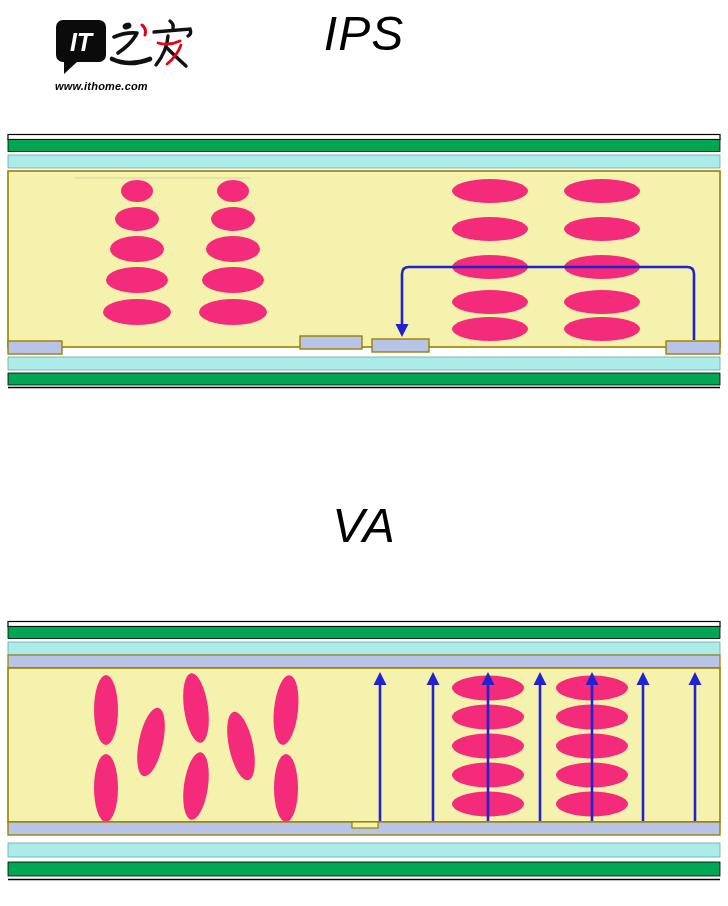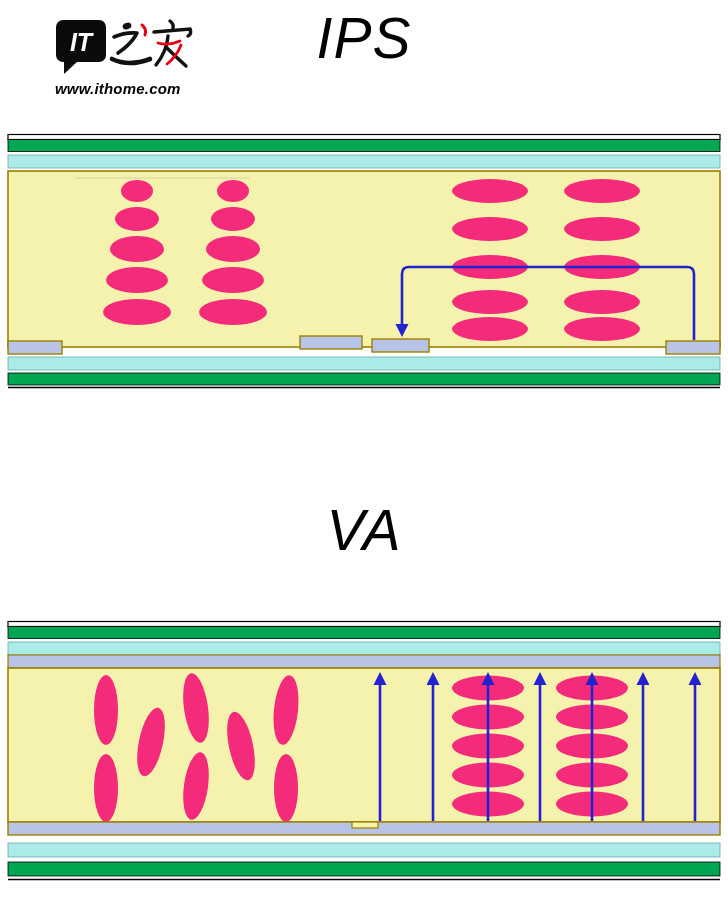--- a/index.html
+++ b/index.html
@@ -5,25 +5,25 @@
   * { margin: 0; padding: 0; box-sizing: border-box; }
   html, body { background: #ffffff; }
   body {
     width: 728px; height: 906px;
     position: relative; overflow: hidden;
     font-family: "Liberation Sans", sans-serif;
   }
   .page { position: absolute; inset: 0; font-style: italic; }
   .logo { position: absolute; left: 55px; top: 18px; width: 160px; }
   .logo-art { display: block; width: 140px; height: 58px; }
-  .logo-url { margin-top: 4px; font-size: 15px; font-weight: bold; color: #000; letter-spacing: 0.2px; }
+  .logo-url { margin-top: 4px; font-size: 11px; font-weight: bold; color: #000; letter-spacing: 0.2px; }
   .cn-hidden { position: absolute; left: 60px; top: 0; opacity: 0; pointer-events: none; }
   .title {
     position: absolute; left: 0; width: 728px; text-align: center;
-    font-size: 57px; line-height: 1; color: #000; letter-spacing: 1px;
+    font-size: 48px; line-height: 1; color: #000; letter-spacing: 1px;
   }
   .ips-title { top: 10px; }
   .va-title  { top: 502px; }
   .panel { position: absolute; left: 0; display: block; }
   #ips-svg { top: 133px; }
   #va-svg  { top: 620px; }
 </style>
 </head>
 <body>
 

